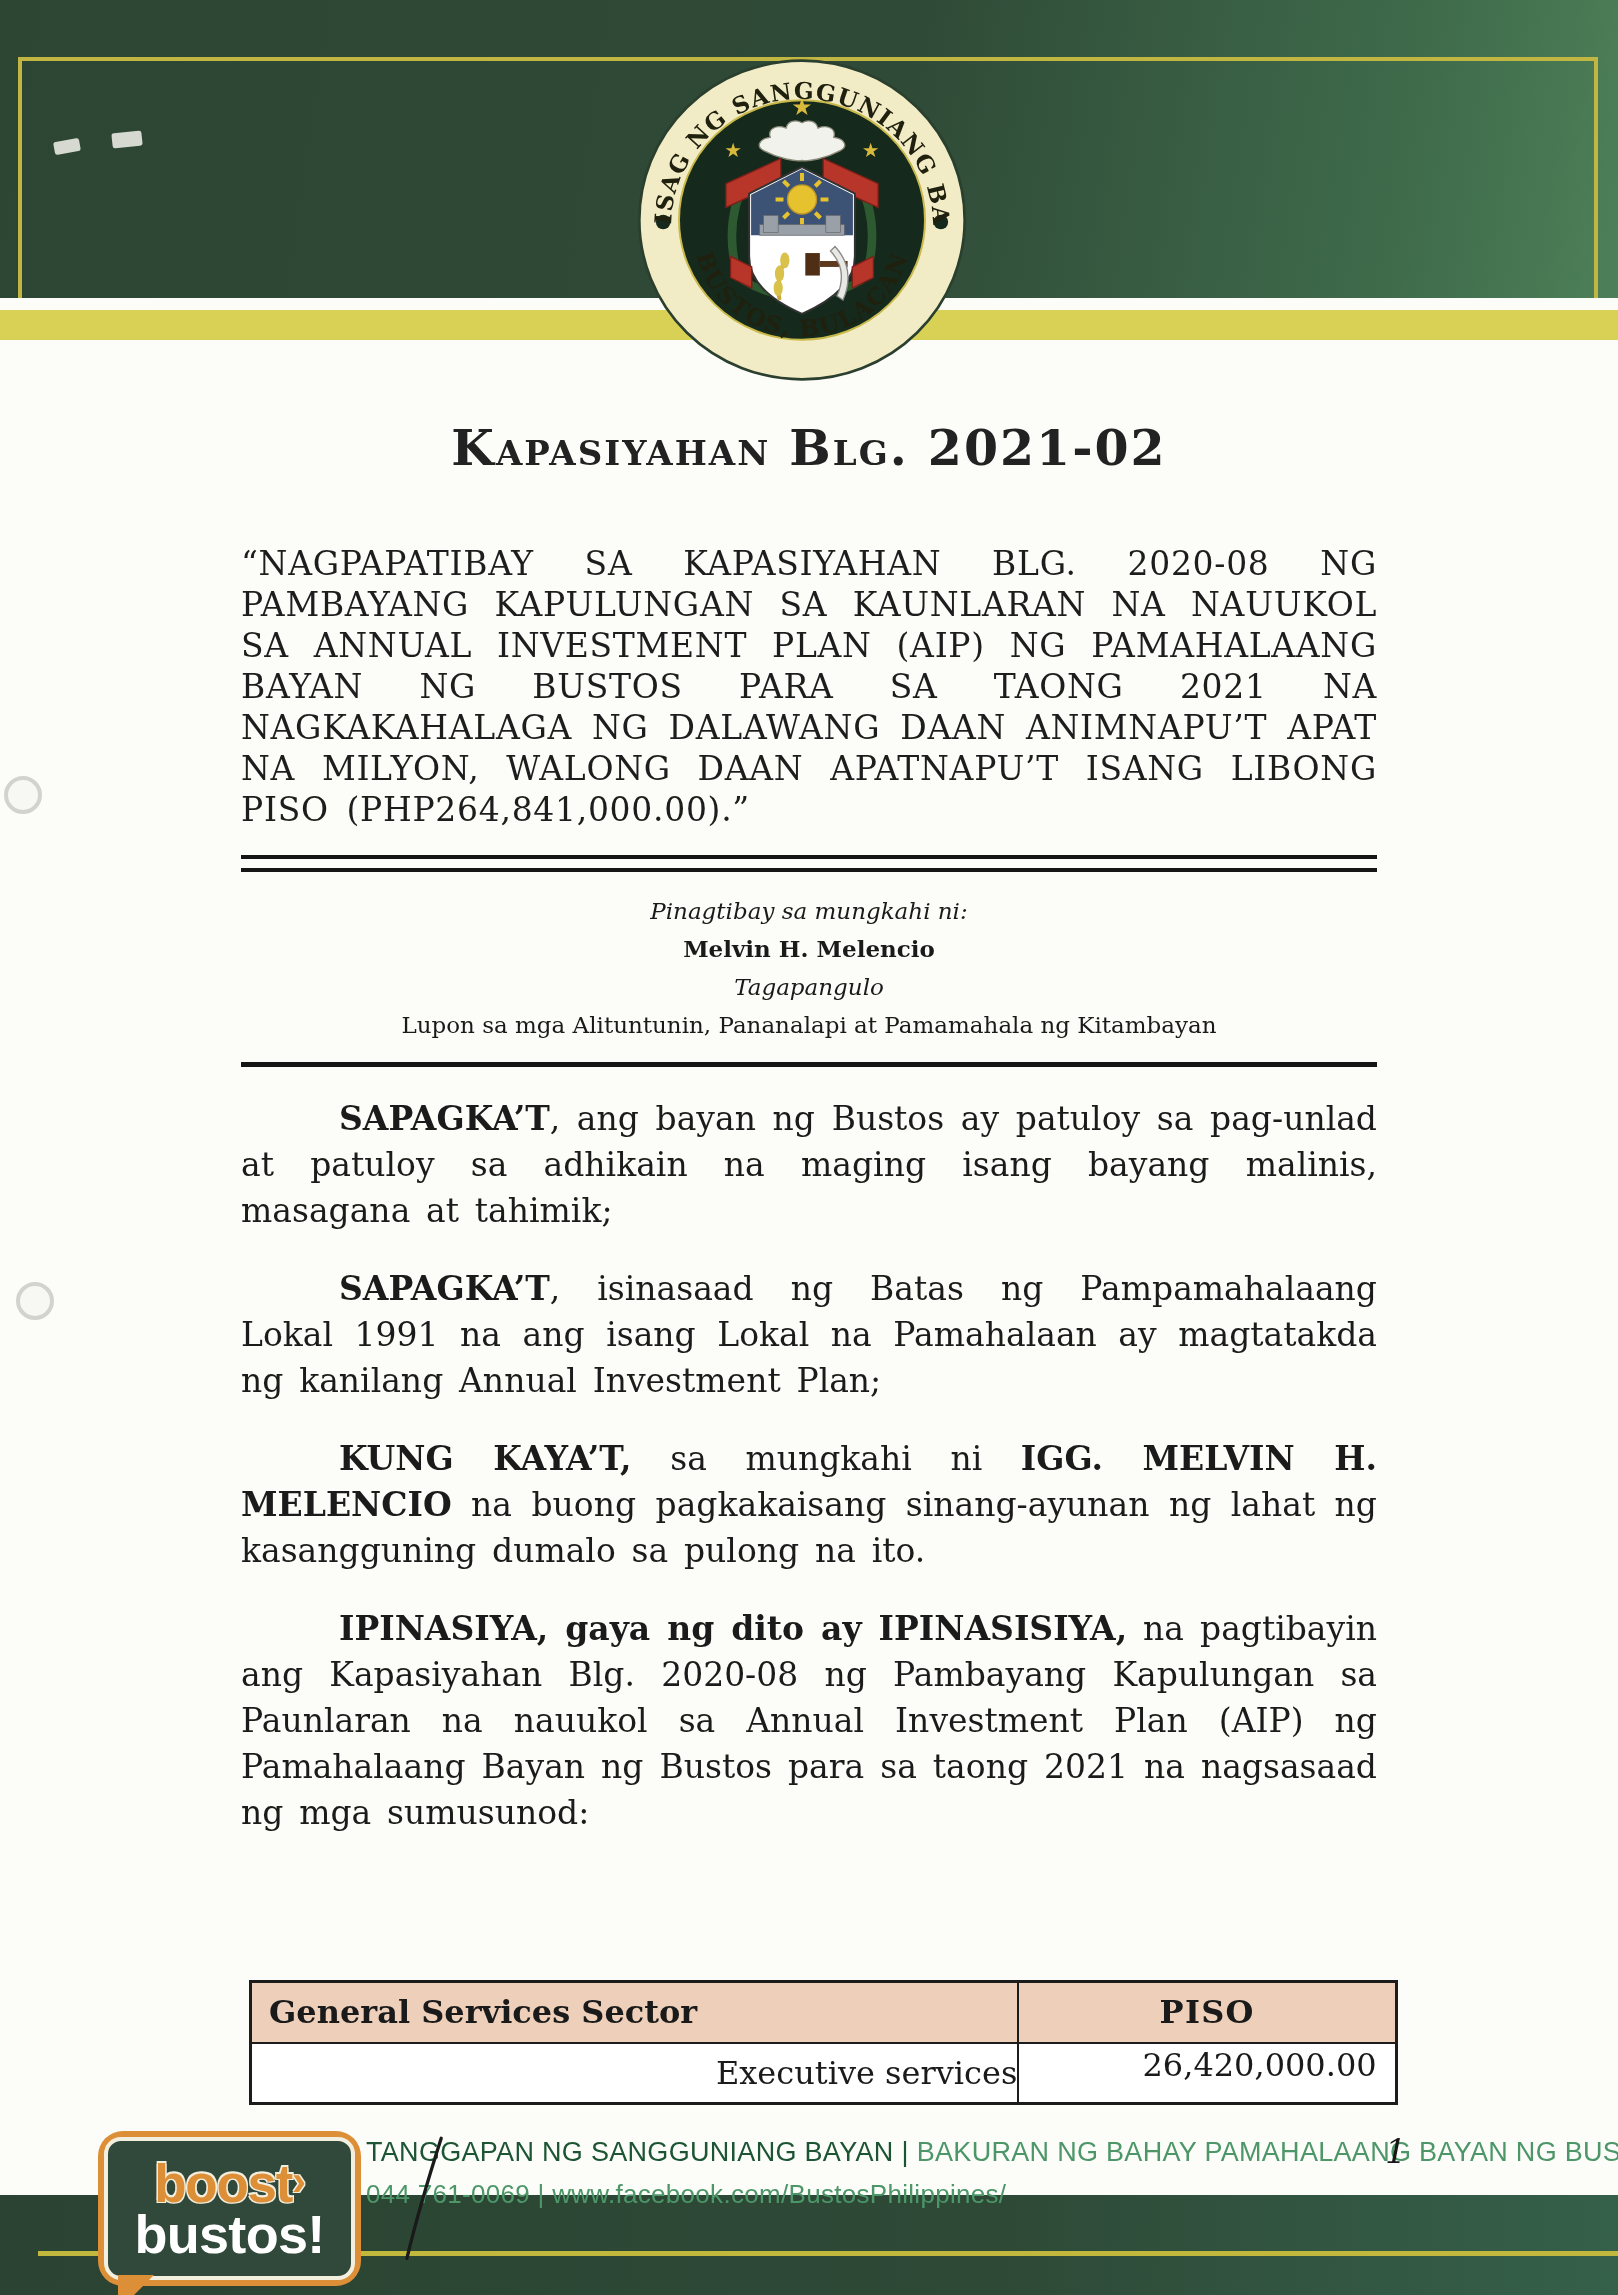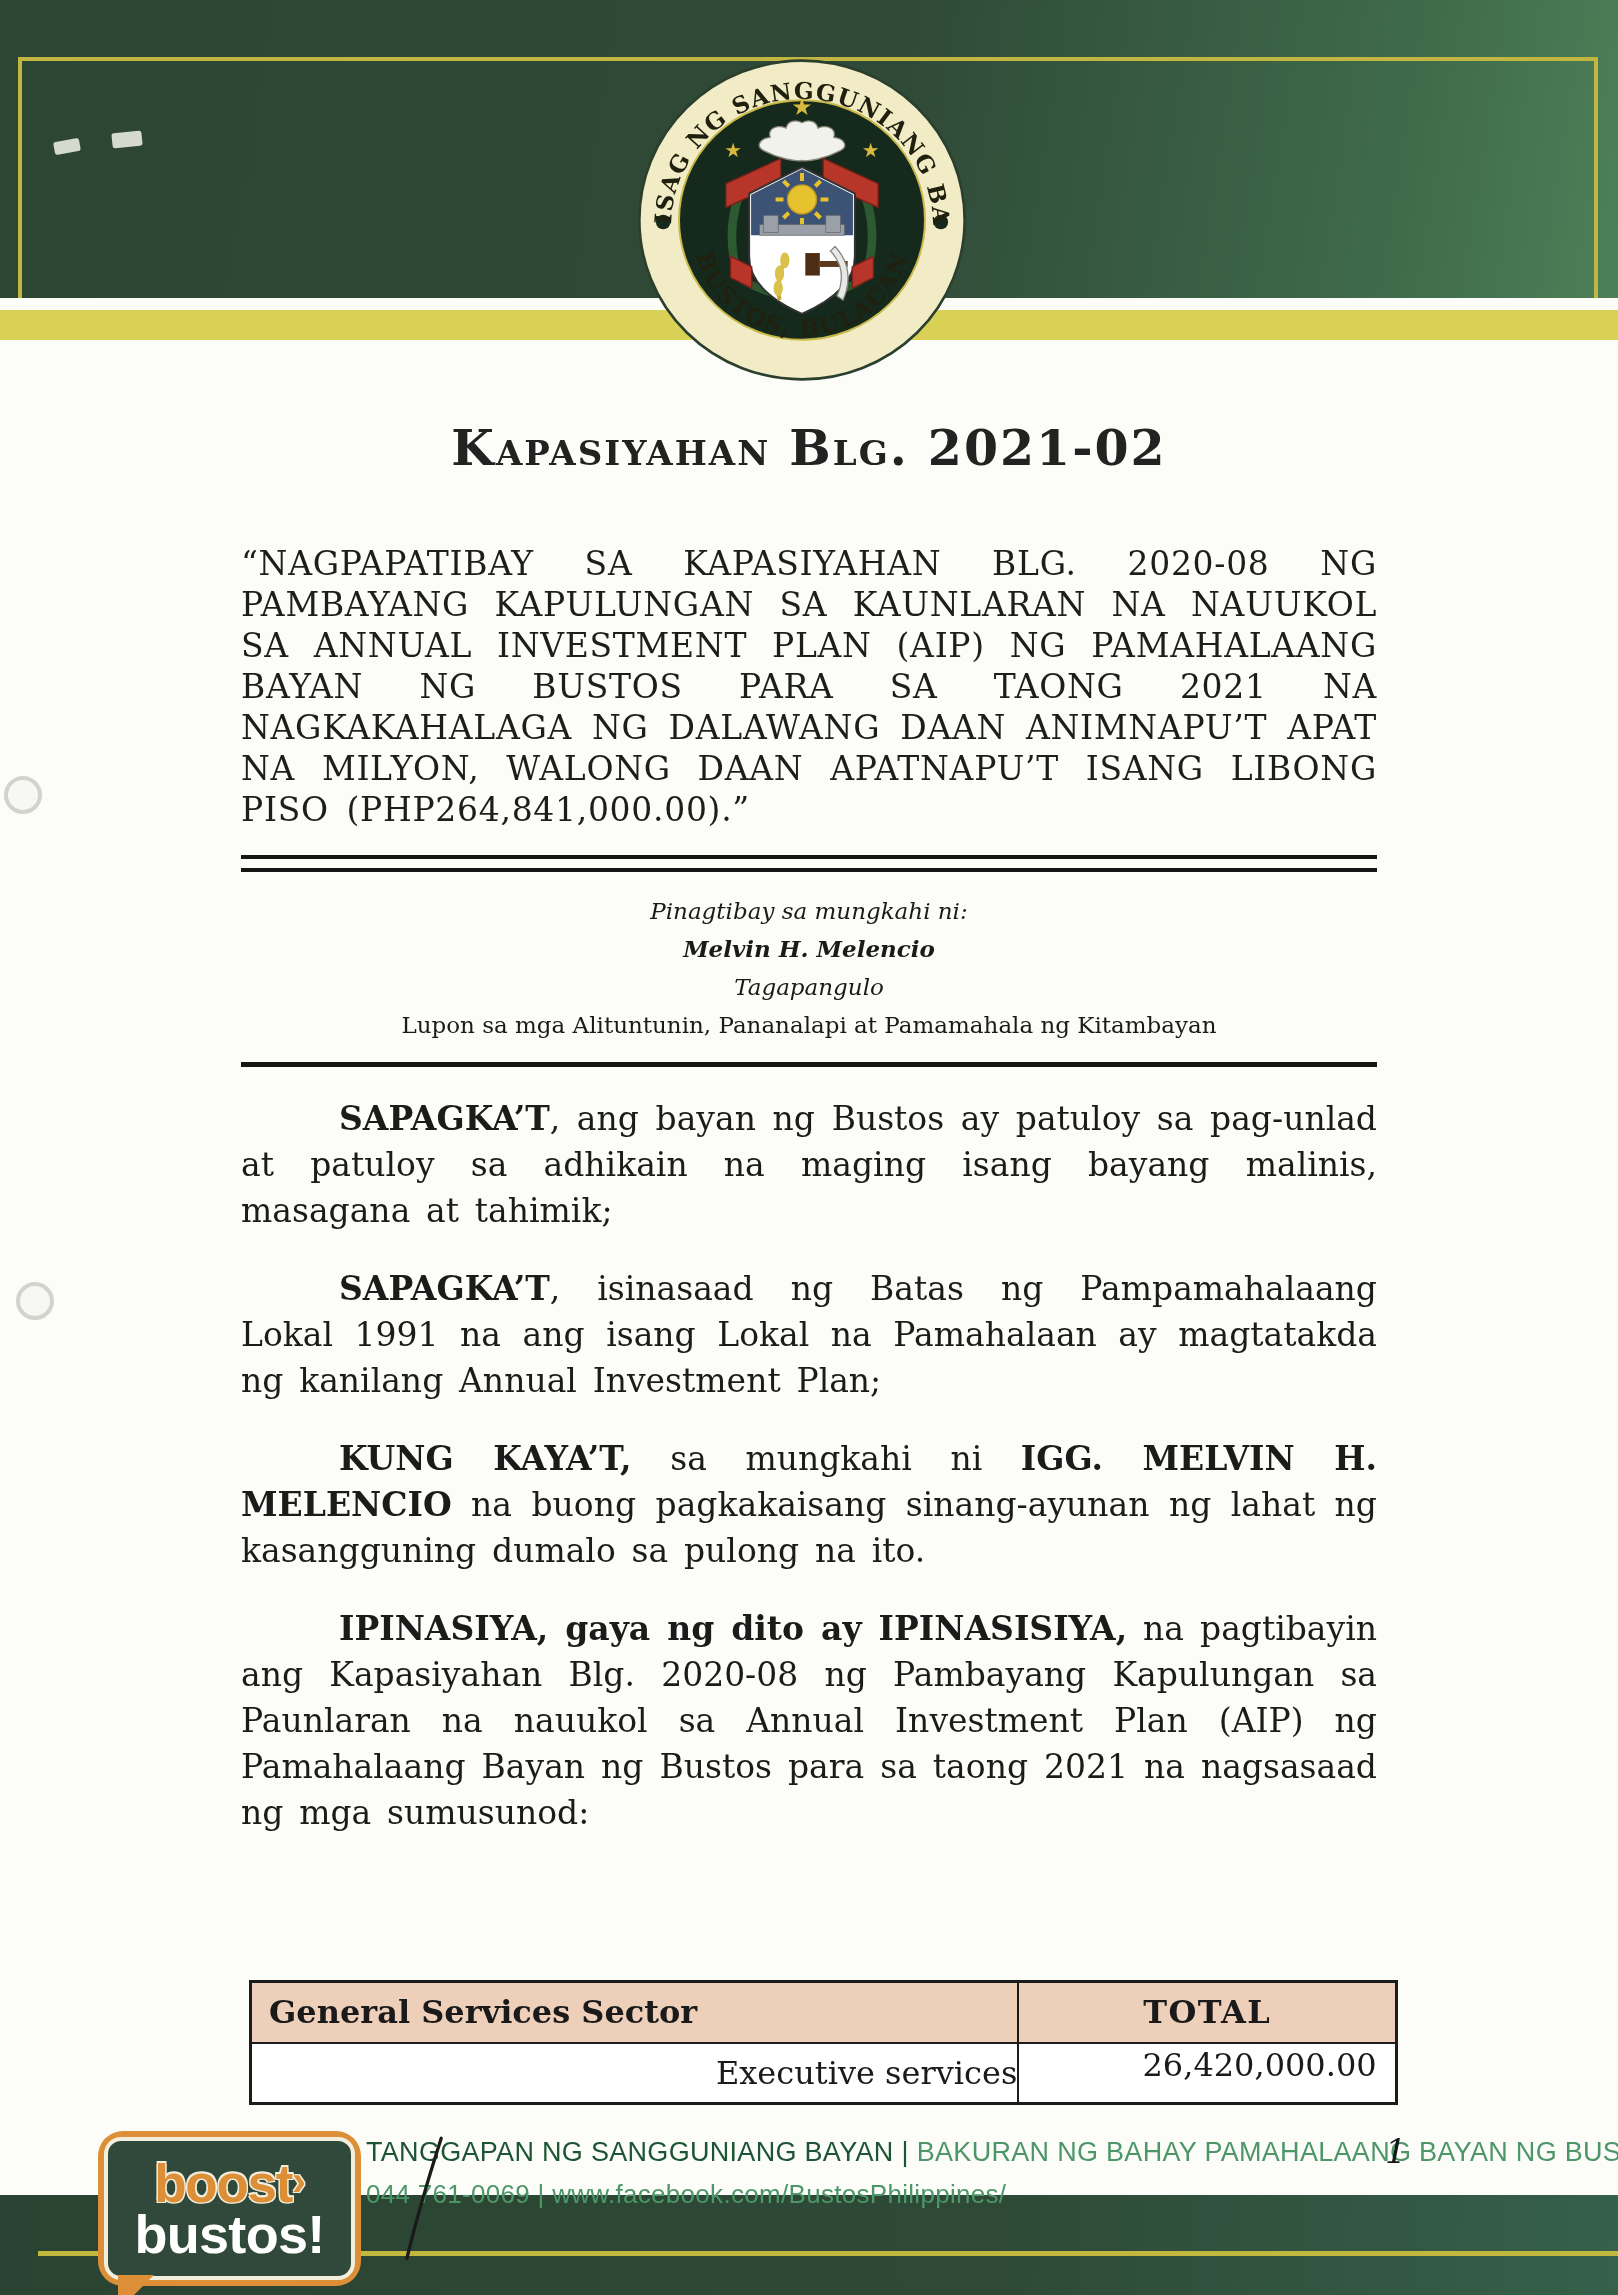--- a/index.html
+++ b/index.html
@@ -45,21 +45,21 @@
     font-variant:small-caps; font-weight:bold; font-size:49px; letter-spacing:2px;
     color:#222;
   }
   .res-quote {
     margin-top:66px; font-weight:normal; font-size:33px; line-height:41px;
     text-align:justify; letter-spacing:0.7px; word-spacing:6.6px; color:#1d1d1d;
   }
   .rule-double { margin-top:25px; height:17px; border-top:4.6px solid #151515; border-bottom:4.6px solid #151515; }
   .proposer { margin-top:20px; text-align:center; font-size:23px; line-height:38px; }
   .proposer .it { font-style:italic; }
-  .proposer .name { font-weight:bold;font-style:italic; }
+  .proposer .name { font-weight:bold; }
   .proposer .committee { max-width:962px; margin:0 auto; }
   .rule-single { margin-top:18.4px; height:4.6px; background:#151515; }
   .paras { margin-top:29px; }
   .paras p {
     font-size:33px; line-height:46px; text-align:justify; text-indent:98px;
     word-spacing:5.3px; margin-bottom:32px; color:#1b1b1b;
   }
   .b { font-weight:bold; }
 
   
@@ -213,21 +213,21 @@
       <p><span class="b">SAPAGKA’T</span><span>, isinasaad ng Batas ng Pampamahalaang Lokal 1991 na ang isang Lokal na Pamahalaan ay magtatakda ng kanilang Annual Investment Plan;</span></p>
       <p><span class="b">KUNG KAYA’T,</span><span> sa mungkahi ni </span><span class="b">IGG. MELVIN H. MELENCIO</span><span> na buong pagkakaisang sinang-ayunan ng lahat ng kasangguning dumalo sa pulong na ito.</span></p>
       <p><span class="b">IPINASIYA, gaya ng dito ay IPINASISIYA,</span><span> na pagtibayin ang Kapasiyahan Blg. 2020-08 ng Pambayang Kapulungan sa Paunlaran na nauukol sa Annual Investment Plan (AIP) ng Pamahalaang Bayan ng Bustos para sa taong 2021 na nagsasaad ng mga sumusunod:</span></p>
     </div>
   </div>
 
   <table class="aip-table">
     <tbody>
         <tr>
       <th class="th-sector">General Services Sector</th>
-      <th class="th-total">TOTAL</th>
+      <th class="th-total">PISO</th>
     </tr>
     <tr>
       <td class="td-service">Executive services</td>
       <td class="td-amount">26,420,000.00</td>
     </tr>
   </tbody>
     </table>
 
   <div class="footer-band"></div>
   <div class="footer-gold-line"></div>

